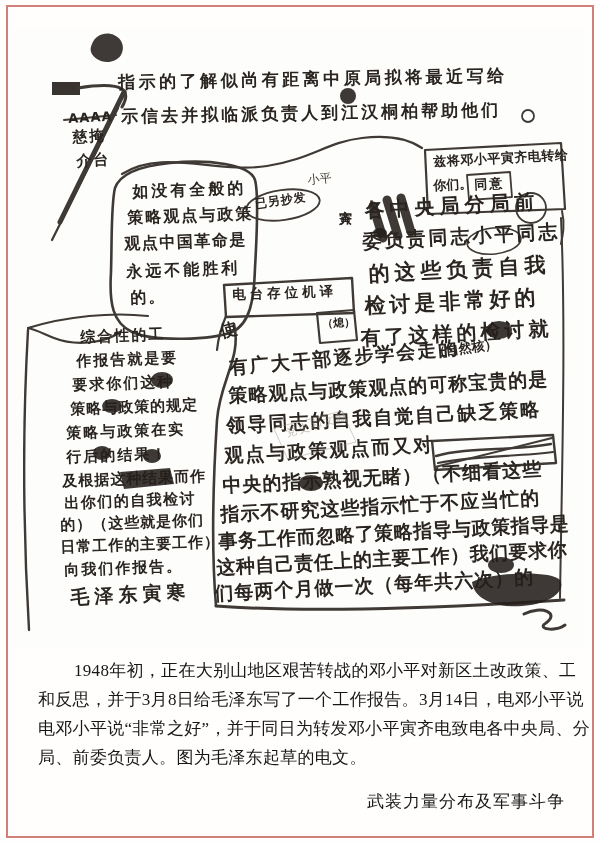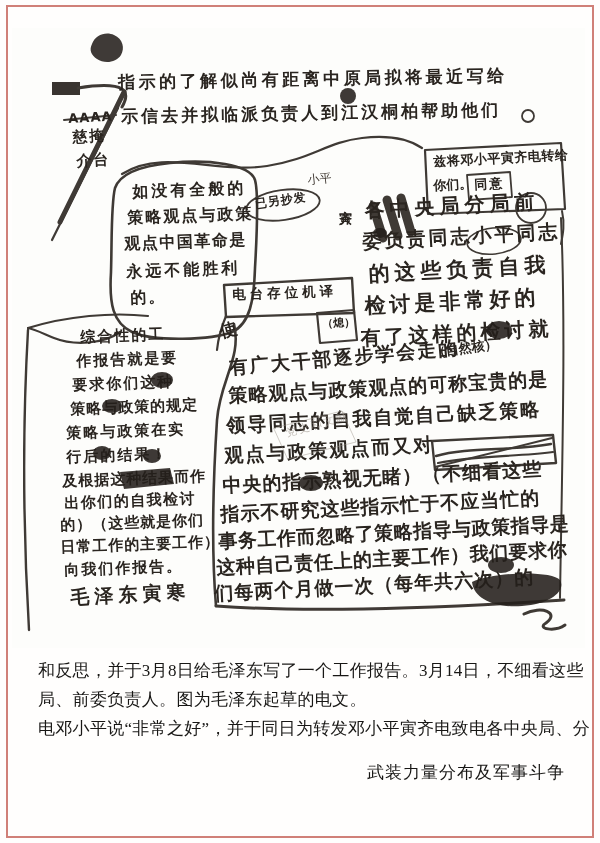--- a/index.html
+++ b/index.html
@@ -139,18 +139,19 @@
         <ellipse cx="150" cy="352" rx="11" ry="8"></ellipse>
         <ellipse cx="100" cy="378" rx="10" ry="7"></ellipse>
         <ellipse cx="90" cy="425" rx="9" ry="7"></ellipse>
         <ellipse cx="140" cy="428" rx="9" ry="7"></ellipse>
         <path d="M108,444 l50,-4 l4,16 l-50,5 z"></path>
       </g>
     </svg>
   </div>
 
   <div id="caption">
-    <div class="cap-line">和反思，并于3月8日给毛泽东写了一个工作报告。3月14日，不细看这些</div>
+    <div class="cap-line first">1948年初，正在大别山地区艰苦转战的邓小平对新区土改政策、工</div>
+    <div class="cap-line">和反思，并于3月8日给毛泽东写了一个工作报告。3月14日，电邓小平说</div>
+    <div class="cap-line">电邓小平说“非常之好”，并于同日为转发邓小平寅齐电致电各中央局、分</div>
     <div class="cap-line">局、前委负责人。图为毛泽东起草的电文。</div>
-    <div class="cap-line">电邓小平说“非常之好”，并于同日为转发邓小平寅齐电致电各中央局、分</div>
     <div id="credit">武装力量分布及军事斗争</div>
   </div>
 </div>
 
 </body></html>

